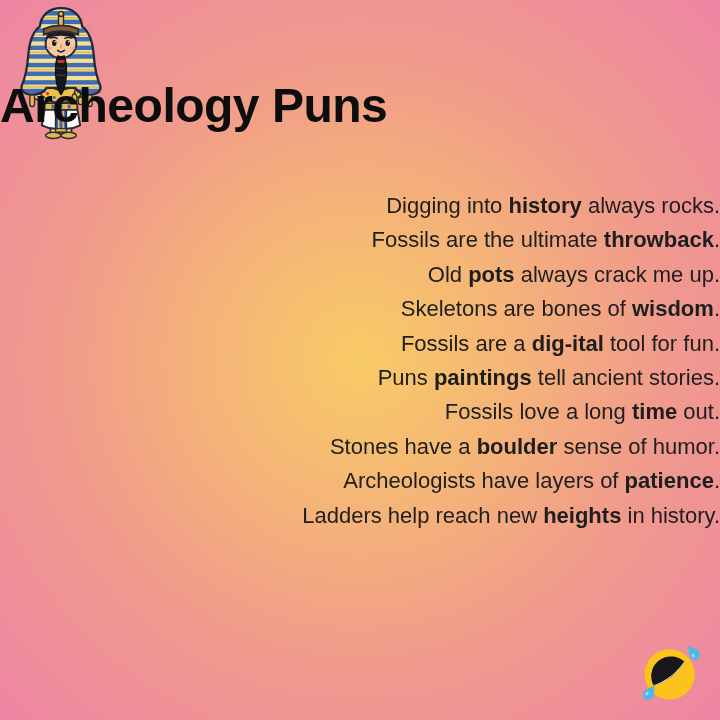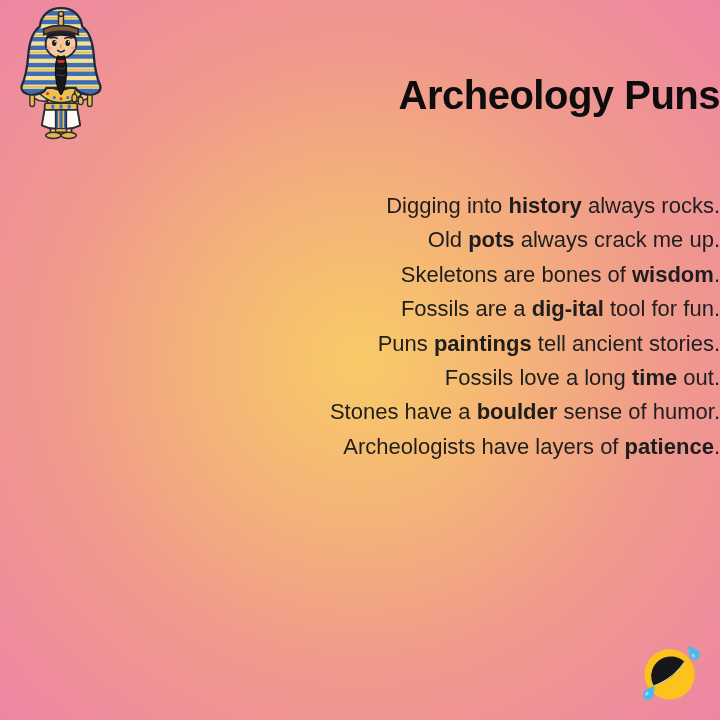--- a/index.html
+++ b/index.html
@@ -4,22 +4,22 @@
 <style>
   html,body{margin:0;padding:0;}
   body{
     width:720px;height:720px;position:relative;overflow:hidden;
     background: radial-gradient(circle at 50% 50%, #f8cb66 0%, #f5b478 30%, #f09a8c 60%, #ee86a4 100%);
     font-family:"Liberation Sans", sans-serif;
   }
   .pharaoh-wrap{position:absolute;left:13px;top:4px;width:96px;height:137px;}
   .page-title{
     position:absolute;top:46px;left:0;width:100%;box-sizing:border-box;
-    padding-left:54px;text-align:right;
-    font-size:40px;font-weight:bold;color:#0d0d0d;letter-spacing:-0.5px;
+    text-align:left;
+    font-size:48px;font-weight:bold;color:#0d0d0d;letter-spacing:-0.5px;
   }
   .puns{
     position:absolute;top:189px;left:0;width:100%;text-align:right;
     font-size:22px;line-height:34.4px;color:#1e1e1e;
   }
   .pun-line b{font-weight:bold;}
   .emoji-wrap{position:absolute;left:638px;top:639px;width:67px;height:67px;}
   svg{display:block;width:100%;height:100%;}
 </style>
 </head>
@@ -119,27 +119,29 @@
     <path d="M46.2 58 L53.8 58 L53.4 61 L46.6 61 Z" fill="#c0392b"></path>
     <path d="M45.6 66 Q50 68 54.4 66" fill="none" stroke="#3f3f46" stroke-width="1.1"></path>
     <path d="M45.3 73 Q50 75 54.7 73" fill="none" stroke="#3f3f46" stroke-width="1.1"></path>
   </svg>
 </div>
 
 <h1 class="page-title">Archeology Puns</h1>
 
 <div class="puns">
   <div class="pun-line"><span>Digging into </span><b>history</b><span> always rocks.</span></div>
+  <div class="pun-line"><span>Fossils are the ultimate </span><b>throwback</b><span>.</span></div>
   <div class="pun-line"><span>Old </span><b>pots</b><span> always crack me up.</span></div>
   <div class="pun-line"><span>Skeletons are bones of </span><b>wisdom</b><span>.</span></div>
   <div class="pun-line"><span>Fossils are a </span><b>dig-ital</b><span> tool for fun.</span></div>
   <div class="pun-line"><span>Puns </span><b>paintings</b><span> tell ancient stories.</span></div>
   <div class="pun-line"><span>Fossils love a long </span><b>time</b><span> out.</span></div>
   <div class="pun-line"><span>Stones have a </span><b>boulder</b><span> sense of humor.</span></div>
   <div class="pun-line"><span>Archeologists have layers of </span><b>patience</b><span>.</span></div>
+  <div class="pun-line"><span>Ladders help reach new </span><b>heights</b><span> in history.</span></div>
 </div>
 
 <div class="emoji-wrap">
   <svg viewBox="0 0 72 72" aria-hidden="true">
     <defs>
       <clipPath id="mouthClip">
         <path d="M13 37.5 Q34 44.5 55 37.5 A21.2 21.2 0 0 0 13 37.5 Z"></path>
       </clipPath>
     </defs>
     <g transform="rotate(-38 34 38)">

